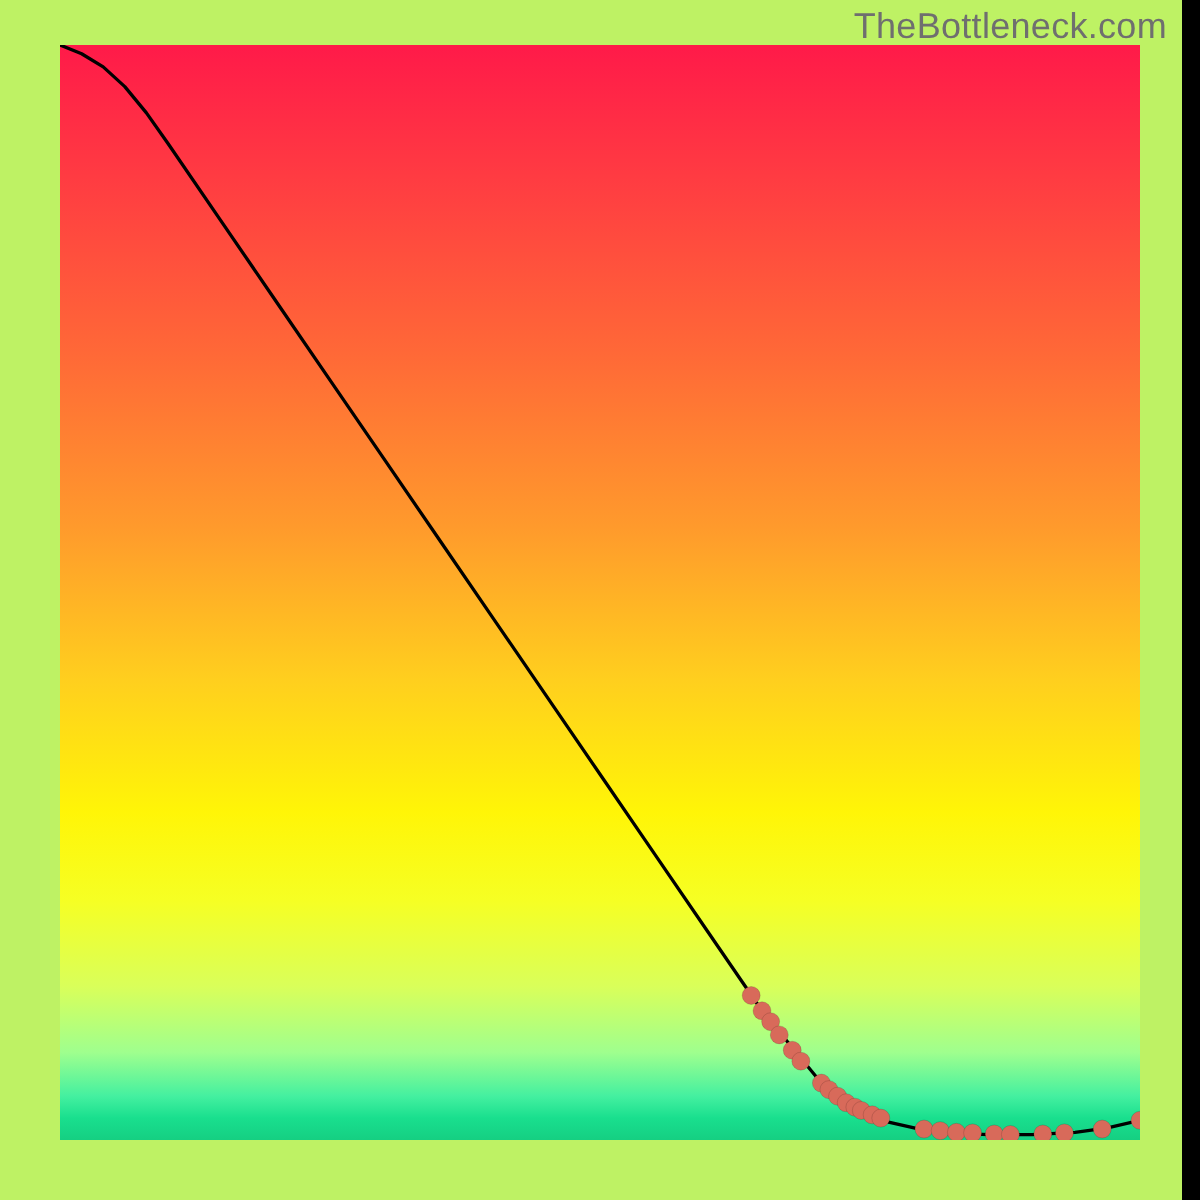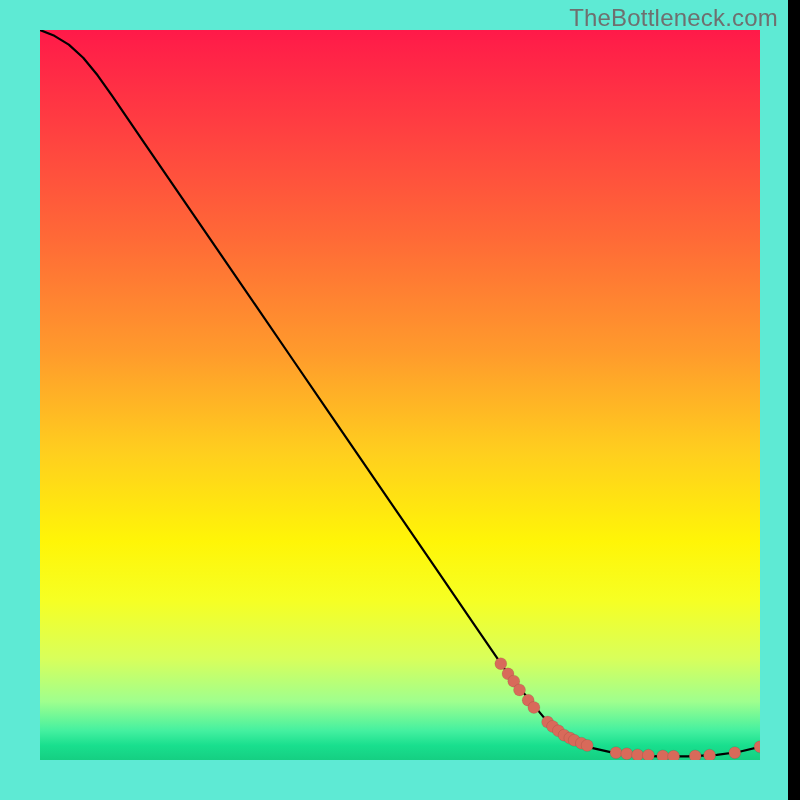--- a/index.html
+++ b/index.html
@@ -1,21 +1,21 @@
 <!DOCTYPE html>
 <html><head>
 <meta charset="utf-8">
 <style>
   * { margin: 0; padding: 0; box-sizing: border-box; }
   html, body { width: 800px; height: 800px; background: #000; overflow: hidden; }
   .stage {
     position: relative;
     width: 788px;
     height: 800px;
-    background: #5eead4;
+    background: #bef264;
   }
   .attribution {
     position: absolute;
     top: 4px;
     right: 10px;
     font-family: Arial, Helvetica, sans-serif;
     font-size: 24px;
     font-weight: 500;
     color: #6f6f6f;
     letter-spacing: 0.2px;

